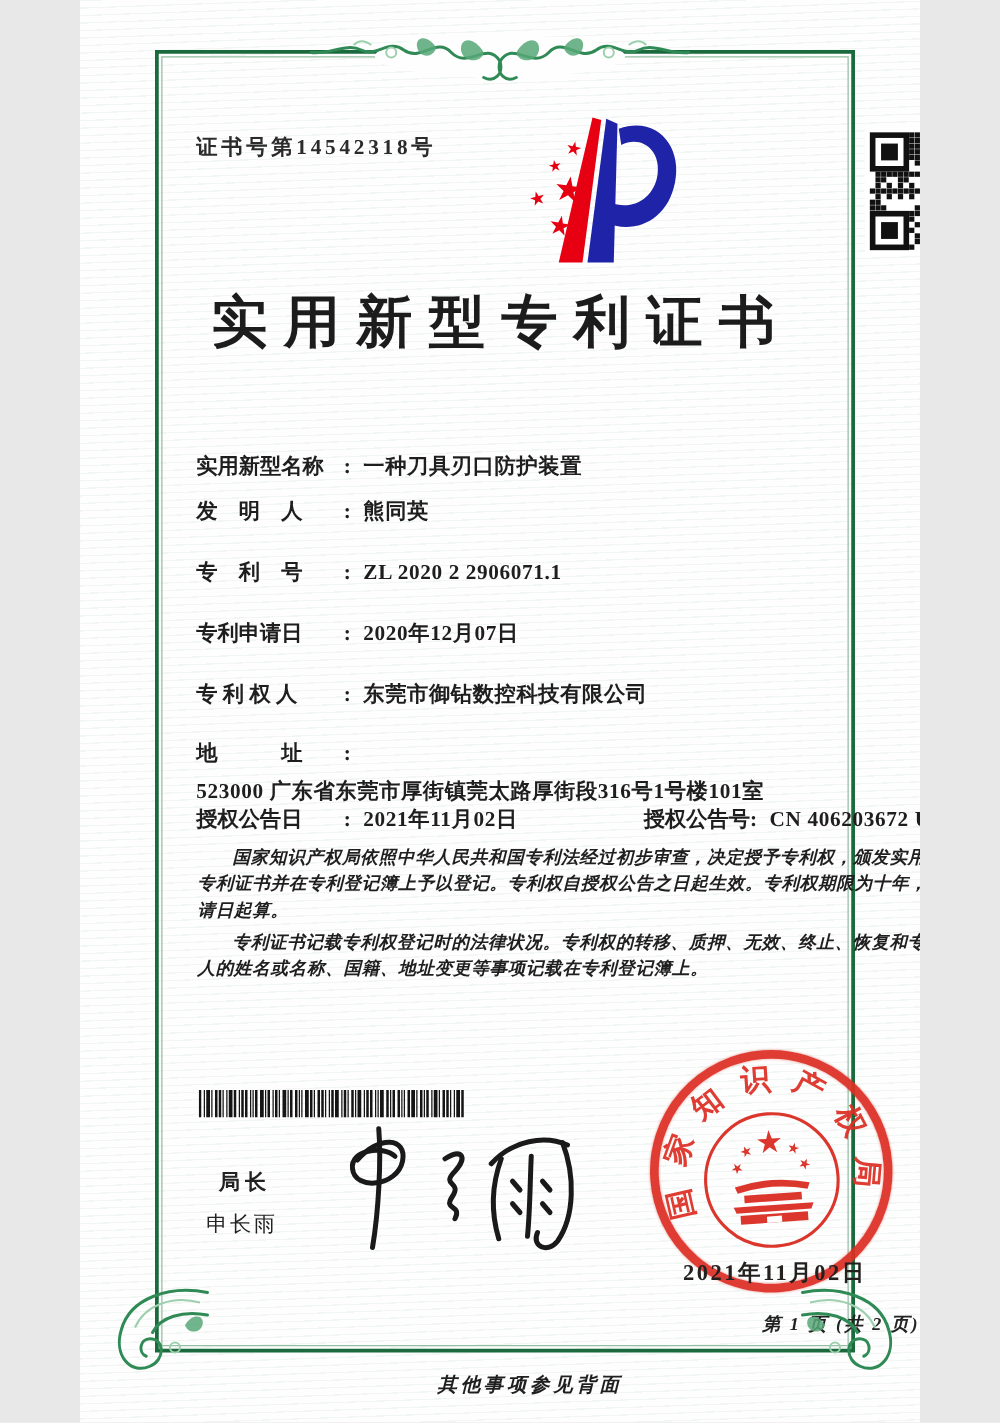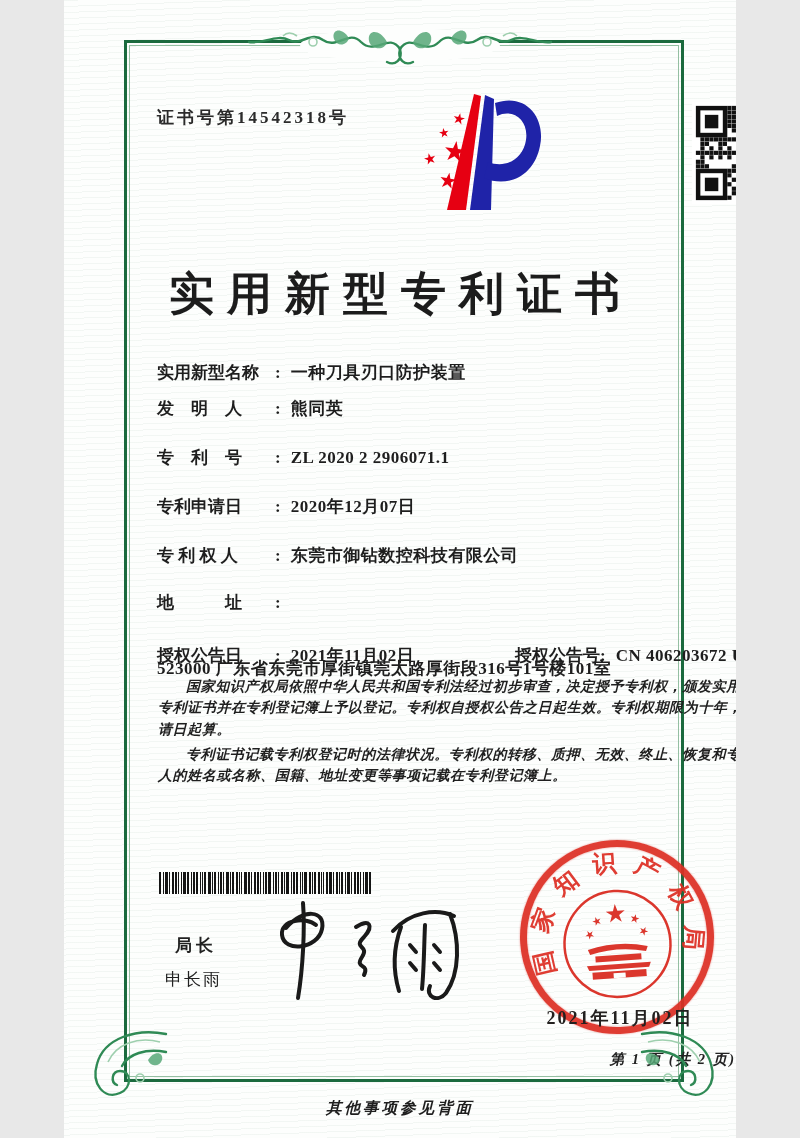--- a/index.html
+++ b/index.html
@@ -14,27 +14,27 @@
   }
   .frame{position:absolute; left:60px; top:40px; right:52px; bottom:56px;
     border:3px solid #1b6a3e;}
   .frame-inner{position:absolute; inset:2px; border:1px solid #94bfa2;}
   .cert-no{position:absolute; left:93px; top:106px; font-size:17px;
     font-weight:600; letter-spacing:3px; color:#2b2b2b;}
   .logo{position:absolute; left:338px; top:88px; width:146px; height:130px;}
   .qr{position:absolute; left:628px; top:102px; width:102px; height:102px;}
   .title{position:absolute; left:0; top:228px; width:100%; text-align:center;
     font-size:45px; font-weight:700; letter-spacing:13px; padding-left:2px;
-    box-sizing:border-box; color:#1c1c1c;margin-top:36px;}
+    box-sizing:border-box; color:#1c1c1c;}
   .field{position:absolute; left:93px; width:620px; font-size:17px;
     font-weight:600; color:#1e1e1e; line-height:1.75;}
   .flabel{display:inline-block; min-width:118px; white-space:pre;}
   .colon{display:inline-block; margin-right:10px;}
   .fvalue{letter-spacing:0.5px;}
-  .fvalue.wrap{display:inline-block; width:552px; vertical-align:top;margin-top:36px;}
+  .fvalue.wrap{display:inline-block; width:552px; vertical-align:top;}
   .field .right-pair{position:absolute; left:358px; top:0; white-space:nowrap;}
   .paras{position:absolute; left:94px; top:676px; width:618px;}
   .paras p{margin:0 0 4px 0; font-size:14px; line-height:1.52;
     text-indent:2em; font-style:italic; letter-spacing:0.6px; color:#1f1f1f;
     font-weight:600;}
   .barcode{position:absolute; left:95px; top:872px; width:218px; height:22px;}
   .signer-title{position:absolute; left:111px; top:934px; font-size:17px;
     font-weight:700; letter-spacing:4px;}
   .signer-name{position:absolute; left:101px; top:968px; font-size:17px;
     font-weight:400; letter-spacing:2px;}
@@ -46,21 +46,21 @@
     0 0 2px rgba(221,47,36,.6);}
   .seal svg{position:absolute; inset:0;}
   .seal-date{position:absolute; left:458px; top:1006px; width:196px;
     text-align:center; font-size:18px; font-weight:700; letter-spacing:2px;
     color:#23201f; z-index:6;}
   .page-indicator{position:absolute; left:0; top:1050px; width:100%;
     text-align:right; font-size:14.5px; font-style:italic; font-weight:600;
     letter-spacing:2px;}
   .back-note{position:absolute; left:0; top:1098px; width:100%;
     text-align:center; font-size:15.5px; font-style:italic; font-weight:600;
-    letter-spacing:3px; color:#1f1f1f;}
+    letter-spacing:3px; color:#1f1f1f;padding-left:24px;}
   .ornament-top{position:absolute; left:50%; top:16px; transform:translateX(-50%);
     width:310px; height:58px; z-index:3;}
   .ornament-bl{position:absolute; left:24px; top:1026px; width:82px; height:82px; z-index:3;}
   .ornament-br{position:absolute; right:16px; top:1026px; width:82px; height:82px;
     transform:scaleX(-1); z-index:3;}
 </style>
 </head>
 <body>
 
 <div class="page">

